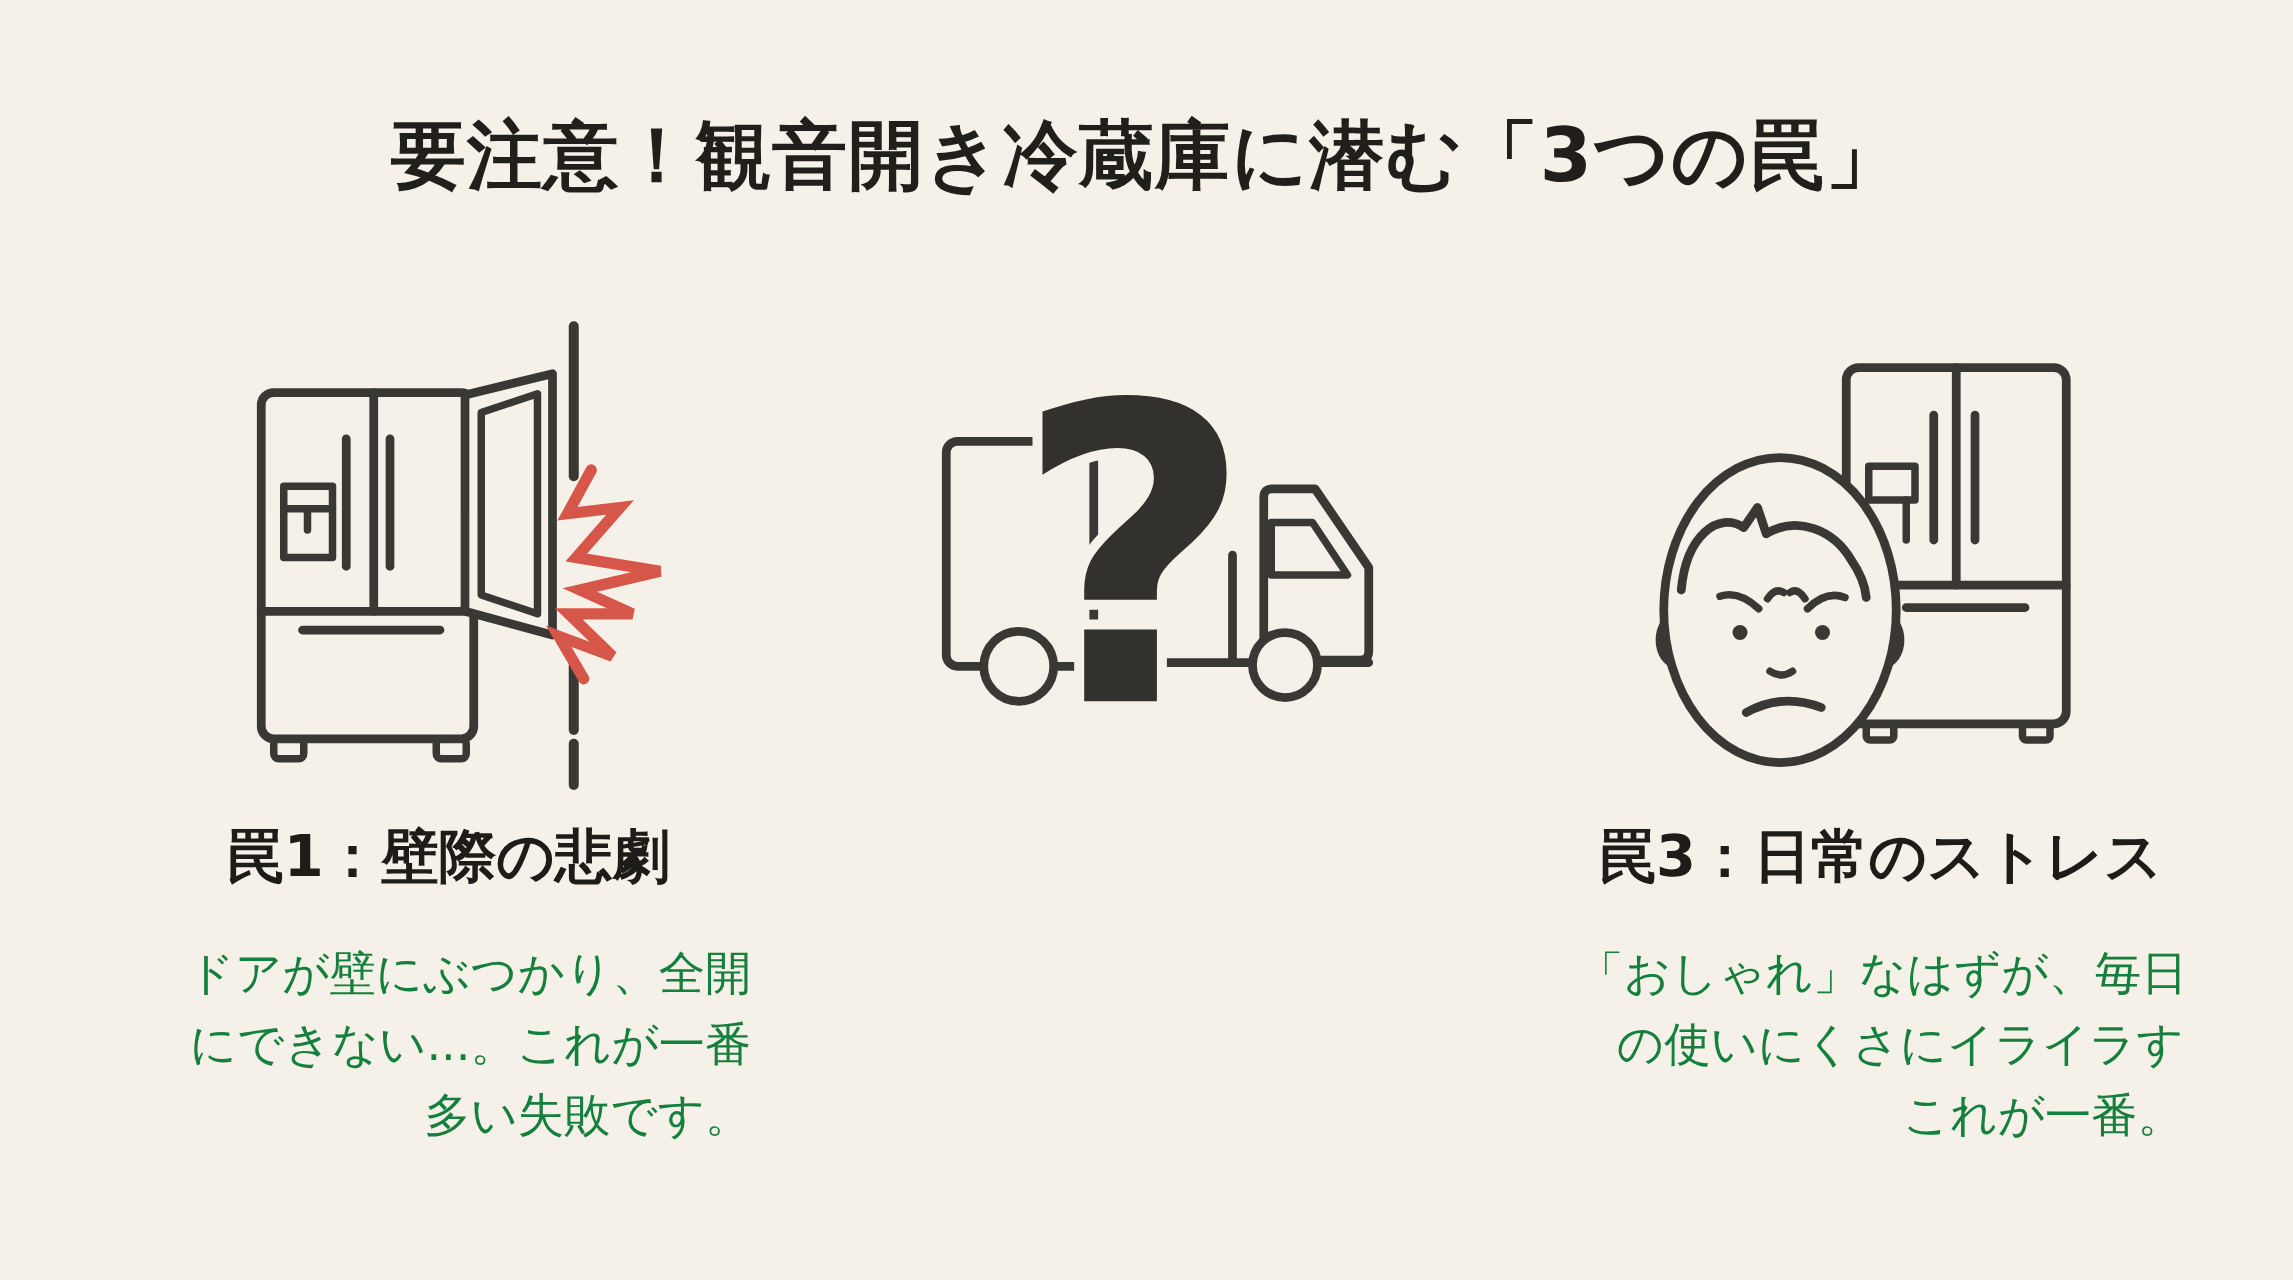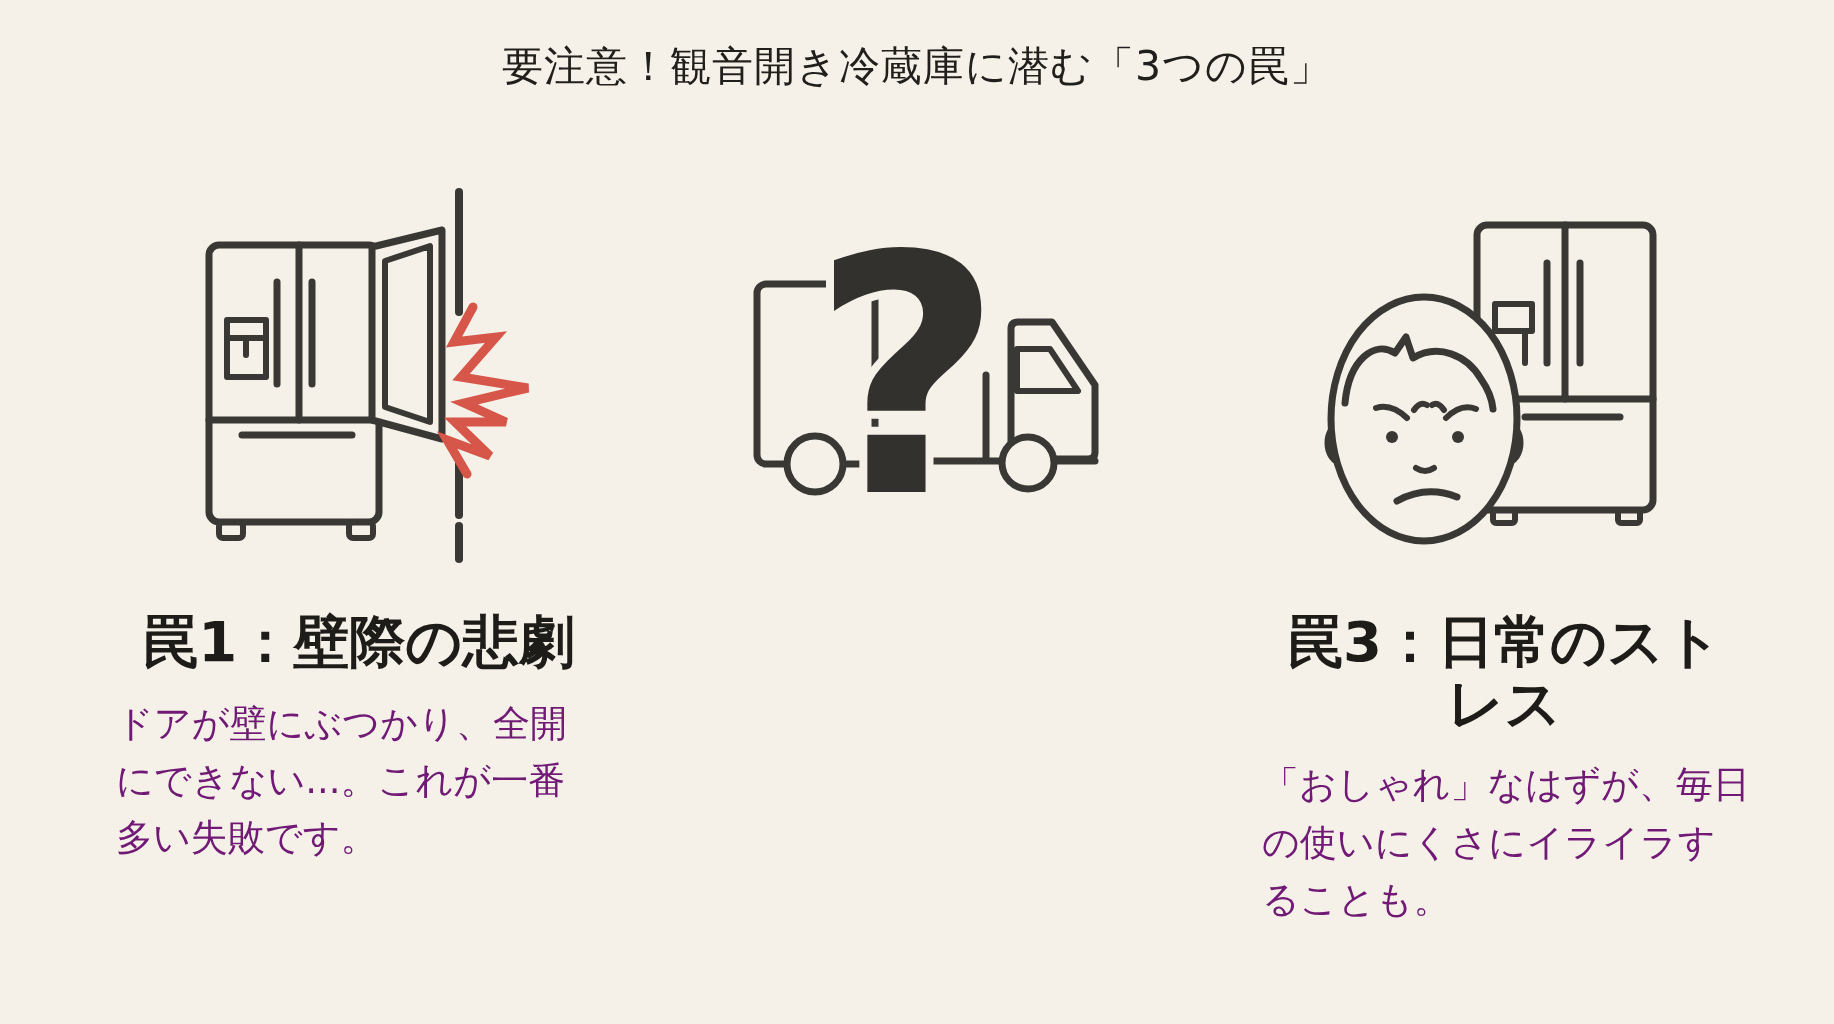--- a/index.html
+++ b/index.html
@@ -11,55 +11,56 @@
   * { margin: 0; padding: 0; box-sizing: border-box; }
   html, body {
     width: 1834px; height: 1024px;
     background: var(--background);
     font-family: "DejaVu Sans", "Liberation Sans", sans-serif;
     color: var(--ink);
     overflow: hidden;
   }
   .canvas { width: 1834px; height: 1024px; position: relative; }
   .title {
-    padding-top: 44px;
+    padding-top: 92px;
     text-align: center;
-    font-size: 41px;
-    font-weight: normal;
+    font-size: 60px;
+    font-weight: bold;
     letter-spacing: 1px;
     color: var(--ink);
     line-height: 1.1;
   }
   .grid {
     display: grid;
     grid-template-columns: 485px 485px 485px;
     column-gap: 88px;
     padding-left: 116px;
   }
   .icon-area {
     height: 420px;
     margin-top: 68px;
     display: flex;
     justify-content: center;
     align-items: flex-start;
   }
   .trap-heading {
-    margin-top: 34px;
+    margin-top: 14px;
     text-align: center;
-    font-size: 56px;
+    font-size: 46px;
     font-weight: bold;
     color: #1d1c19;
     line-height: 1.1;
   }
   .trap-body {
-    margin-top: 22px;
+    margin-top: 39px;
     font-size: 37px;
     line-height: 1.55;
-    color: #701a75;
+    color: #15803d;
     white-space: pre;
+    text-align: right;
   }
   
   .ln  { fill: none; stroke: var(--line); stroke-width: 7; stroke-linecap: round; stroke-linejoin: round; }
   .ln6 { fill: none; stroke: var(--line); stroke-width: 6; stroke-linecap: round; stroke-linejoin: round; }
   .fillbg { fill: var(--background); }
   .dot { fill: var(--line); stroke: none; }
   .wall { fill: none; stroke: var(--line); stroke-width: 8; stroke-linecap: round; }
   .burst { fill: none; stroke: var(--accent-red); stroke-width: 9; stroke-linecap: round; stroke-linejoin: miter; }
   .qmark {
     font-family: "DejaVu Sans", "Liberation Sans", sans-serif;
@@ -179,17 +180,17 @@
           <circle class="dot" cx="163" cy="240" r="6"></circle>
 
           <path class="ln6" d="M 121,271 Q 130,277 139,271"></path>
 
           <path class="ln" d="M 102,304 Q 131,288 162,300"></path>
         </svg>
       </div>
       <div class="trap-heading">罠3：日常のストレス</div>
       <div class="trap-body">「おしゃれ」なはずが、毎日
 の使いにくさにイライラす
-ることも。</div>
+これが一番。</div>
     </div>
 
   </div>
 </div>
 
 </body></html>

